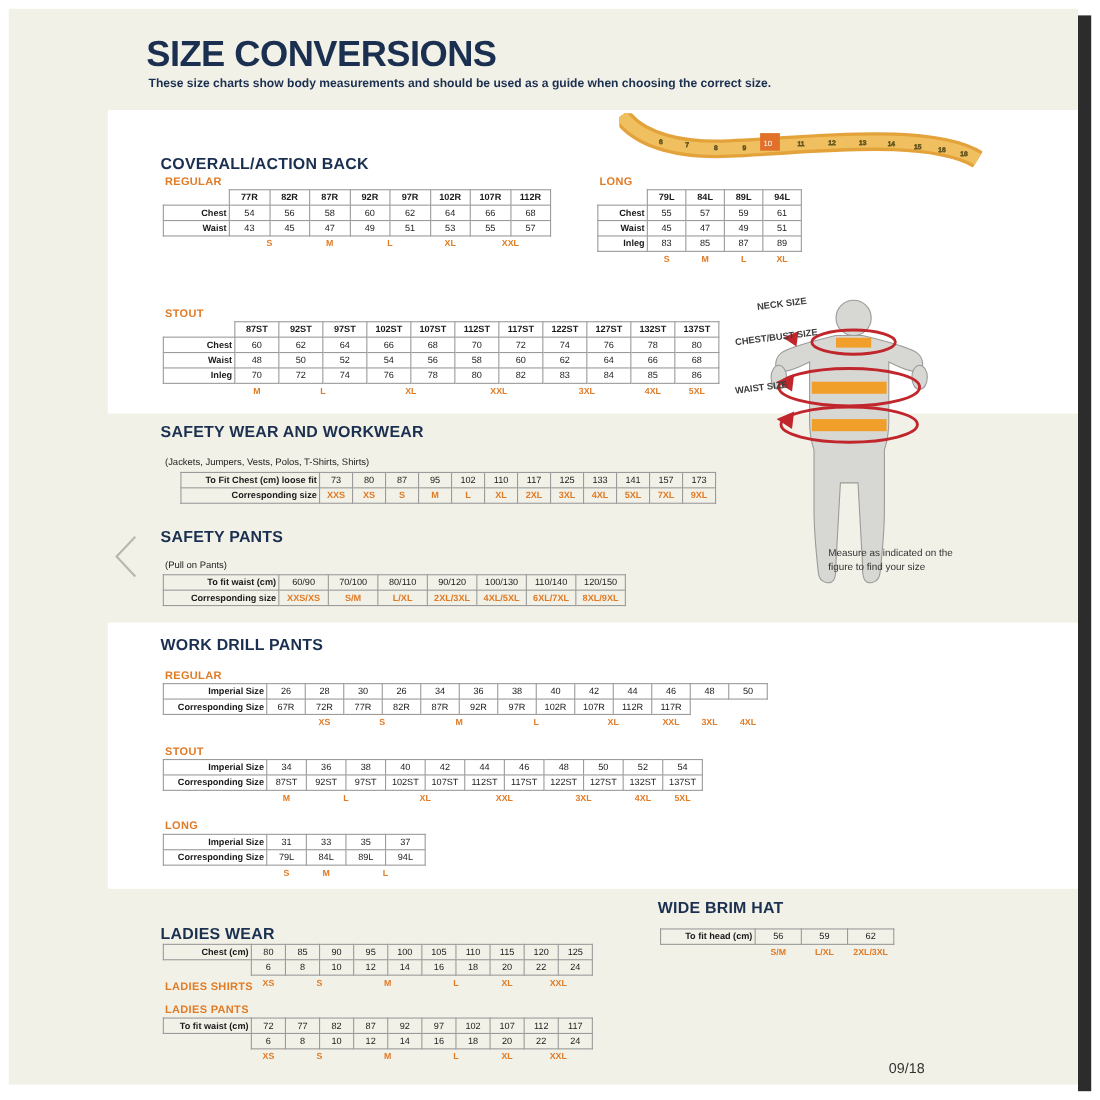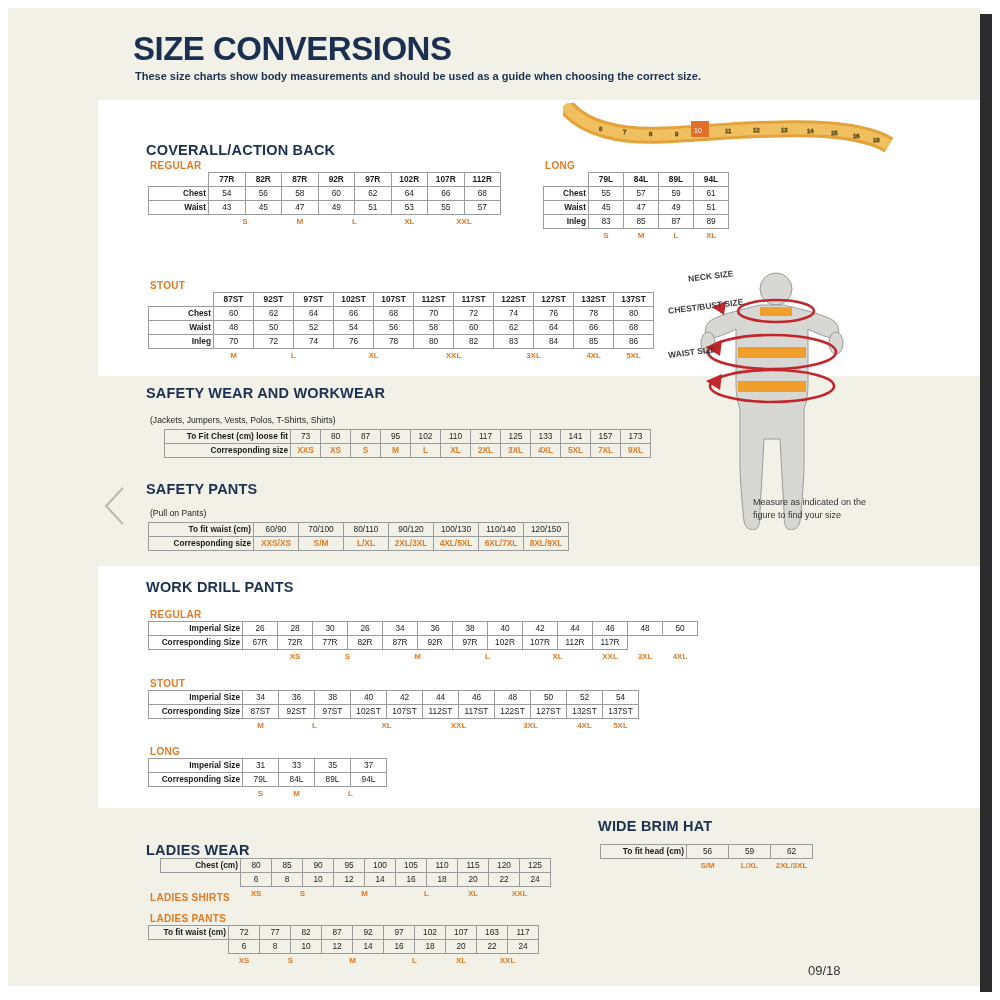--- a/index.html
+++ b/index.html
@@ -627,21 +627,21 @@
           <td class="size">S</td>
           <td class="size">M</td>
           <td class="size" colspan="2">L</td>
         </tr>
       </tbody>
     </table>
 
     <div class="section-title" style="left:138px; top:834px;">LADIES WEAR</div>
 
     <div class="sub-label" style="left:142px; top:884px;">LADIES SHIRTS</div>
-    <table class="grid" style="left:140px; top:850px; width:390px;margin-left:12px;">
+    <table class="grid" style="left:140px; top:850px; width:390px;">
       <colgroup>
           <col style="width:80px">
           <col span="10" style="width:31px">
         </colgroup>
       <tbody>
         <tr>
           <td class="rowhead">Chest (cm)</td>
           <td>80</td>
           <td>85</td>
           <td>90</td>
@@ -688,21 +688,21 @@
         <tr>
           <td class="rowhead">To fit waist (cm)</td>
           <td>72</td>
           <td>77</td>
           <td>82</td>
           <td>87</td>
           <td>92</td>
           <td>97</td>
           <td>102</td>
           <td>107</td>
-          <td>163</td>
+          <td>112</td>
           <td>117</td>
         </tr>
         <tr>
           <td class="blank"></td>
           <td>6</td>
           <td>8</td>
           <td>10</td>
           <td>12</td>
           <td>14</td>
           <td>16</td>

